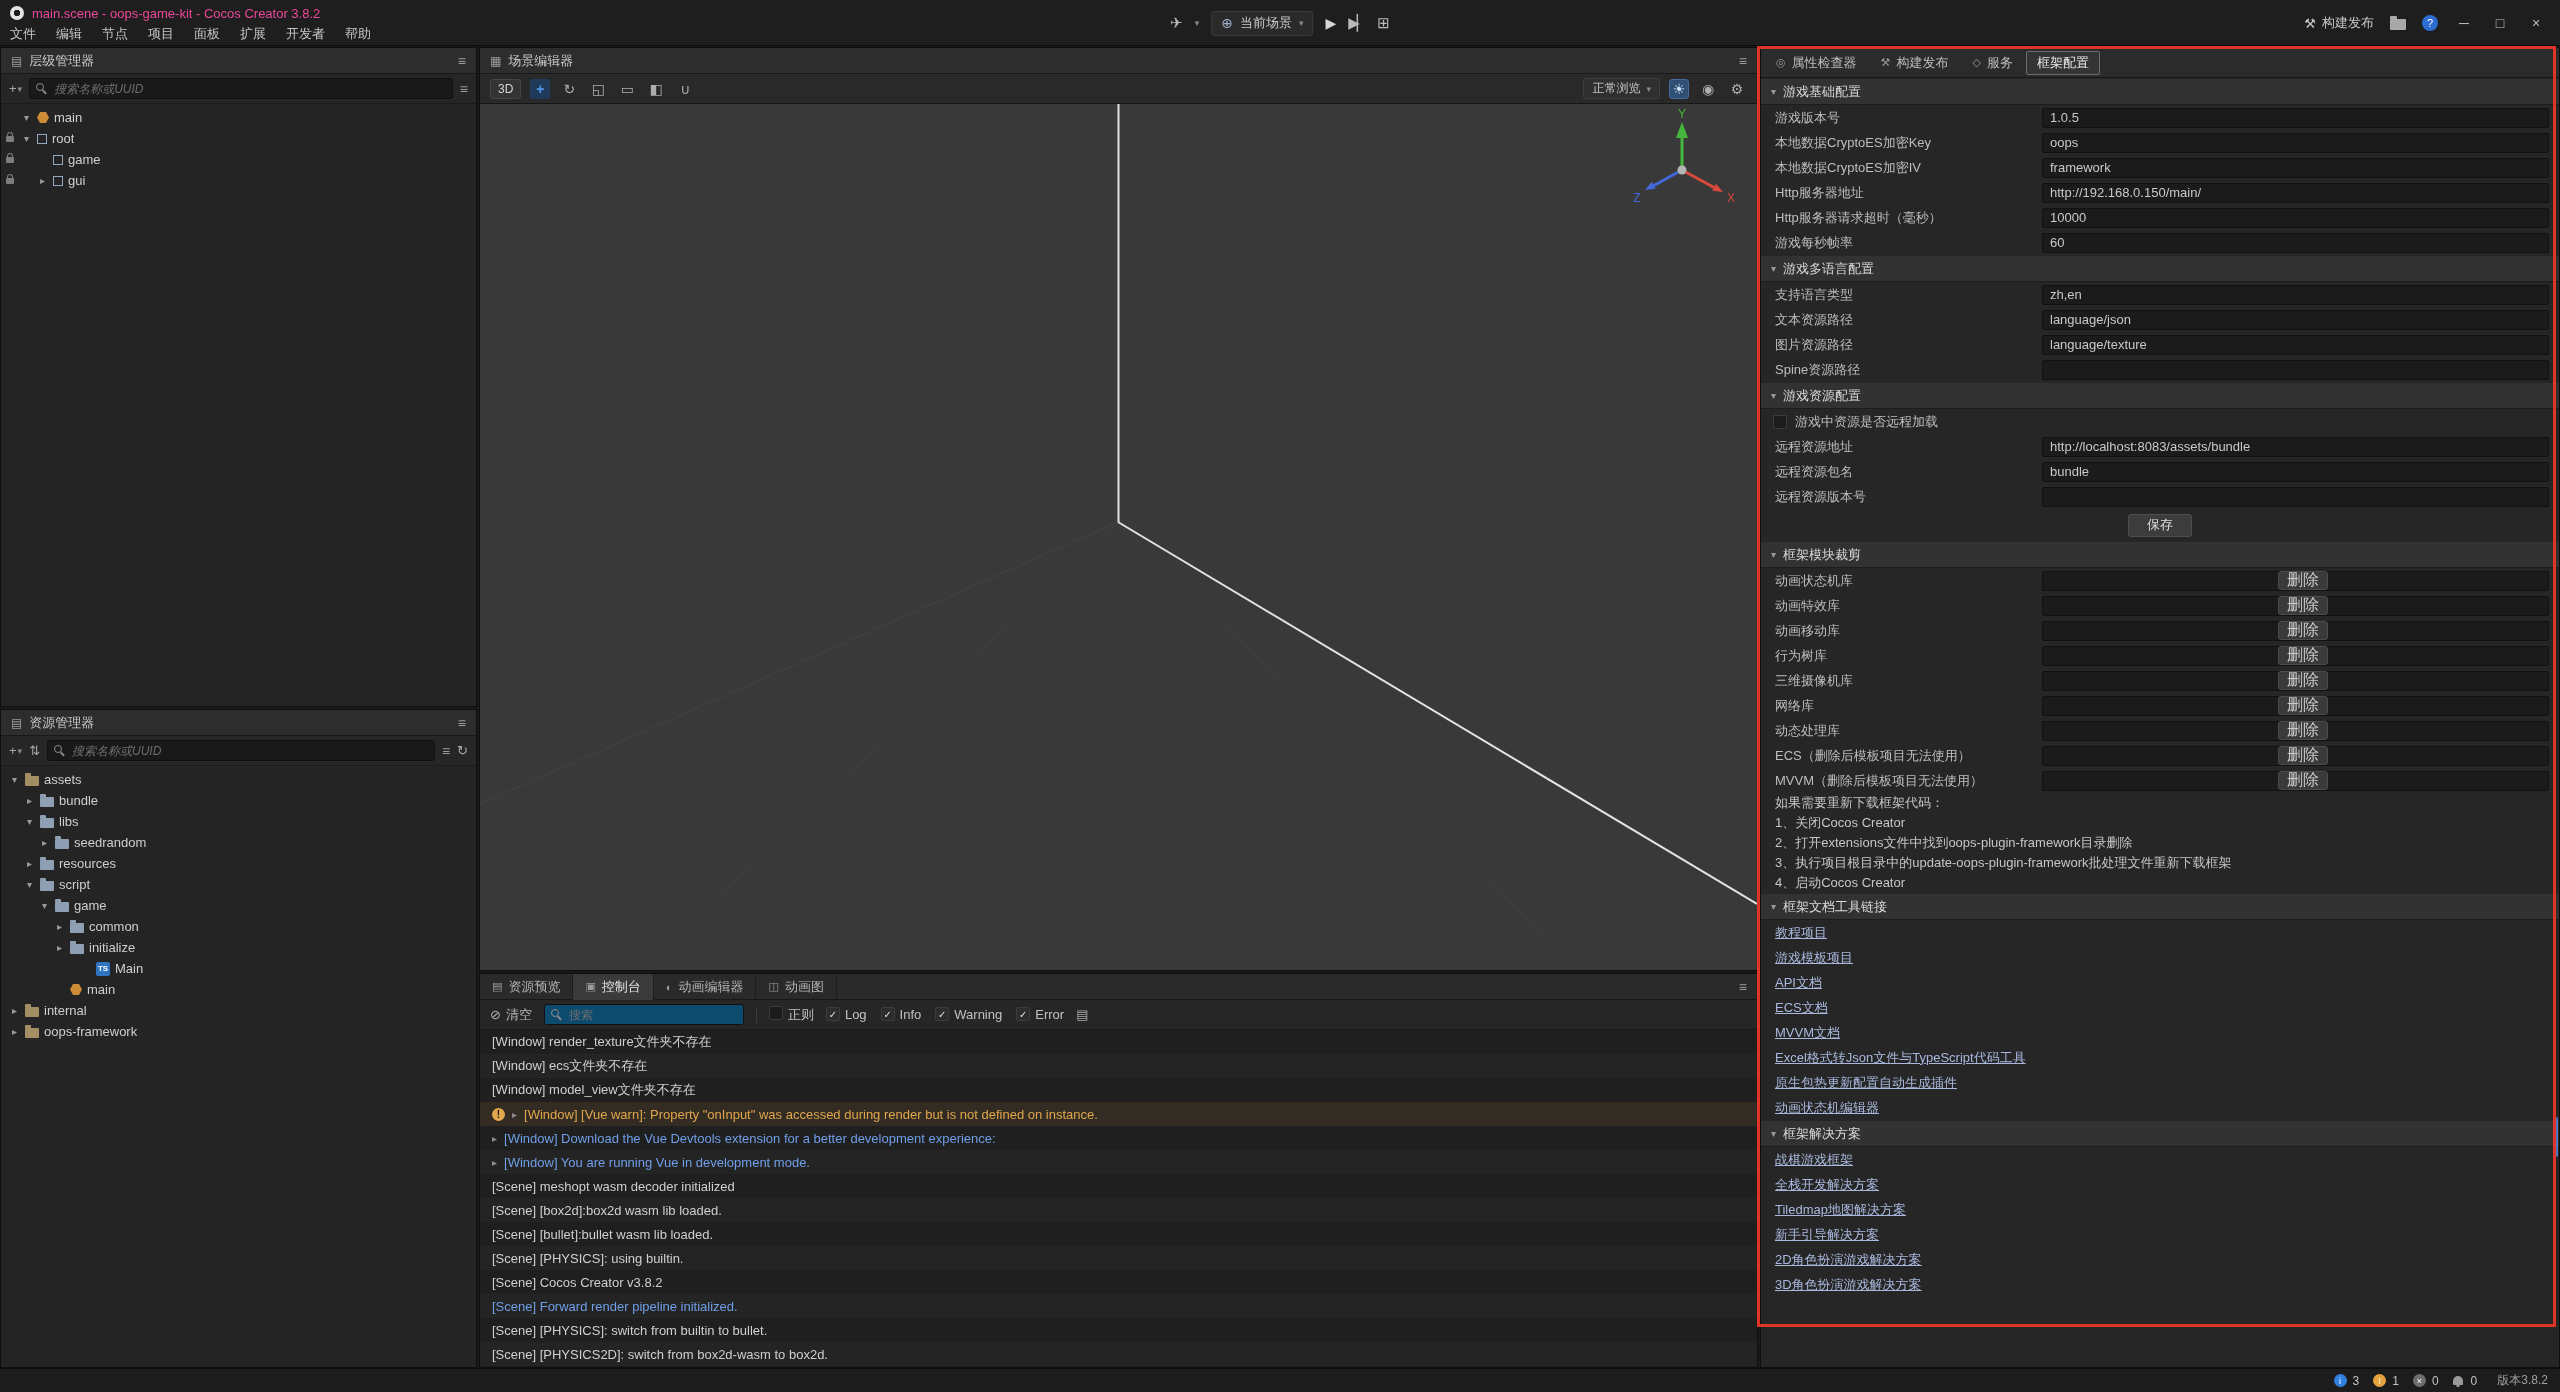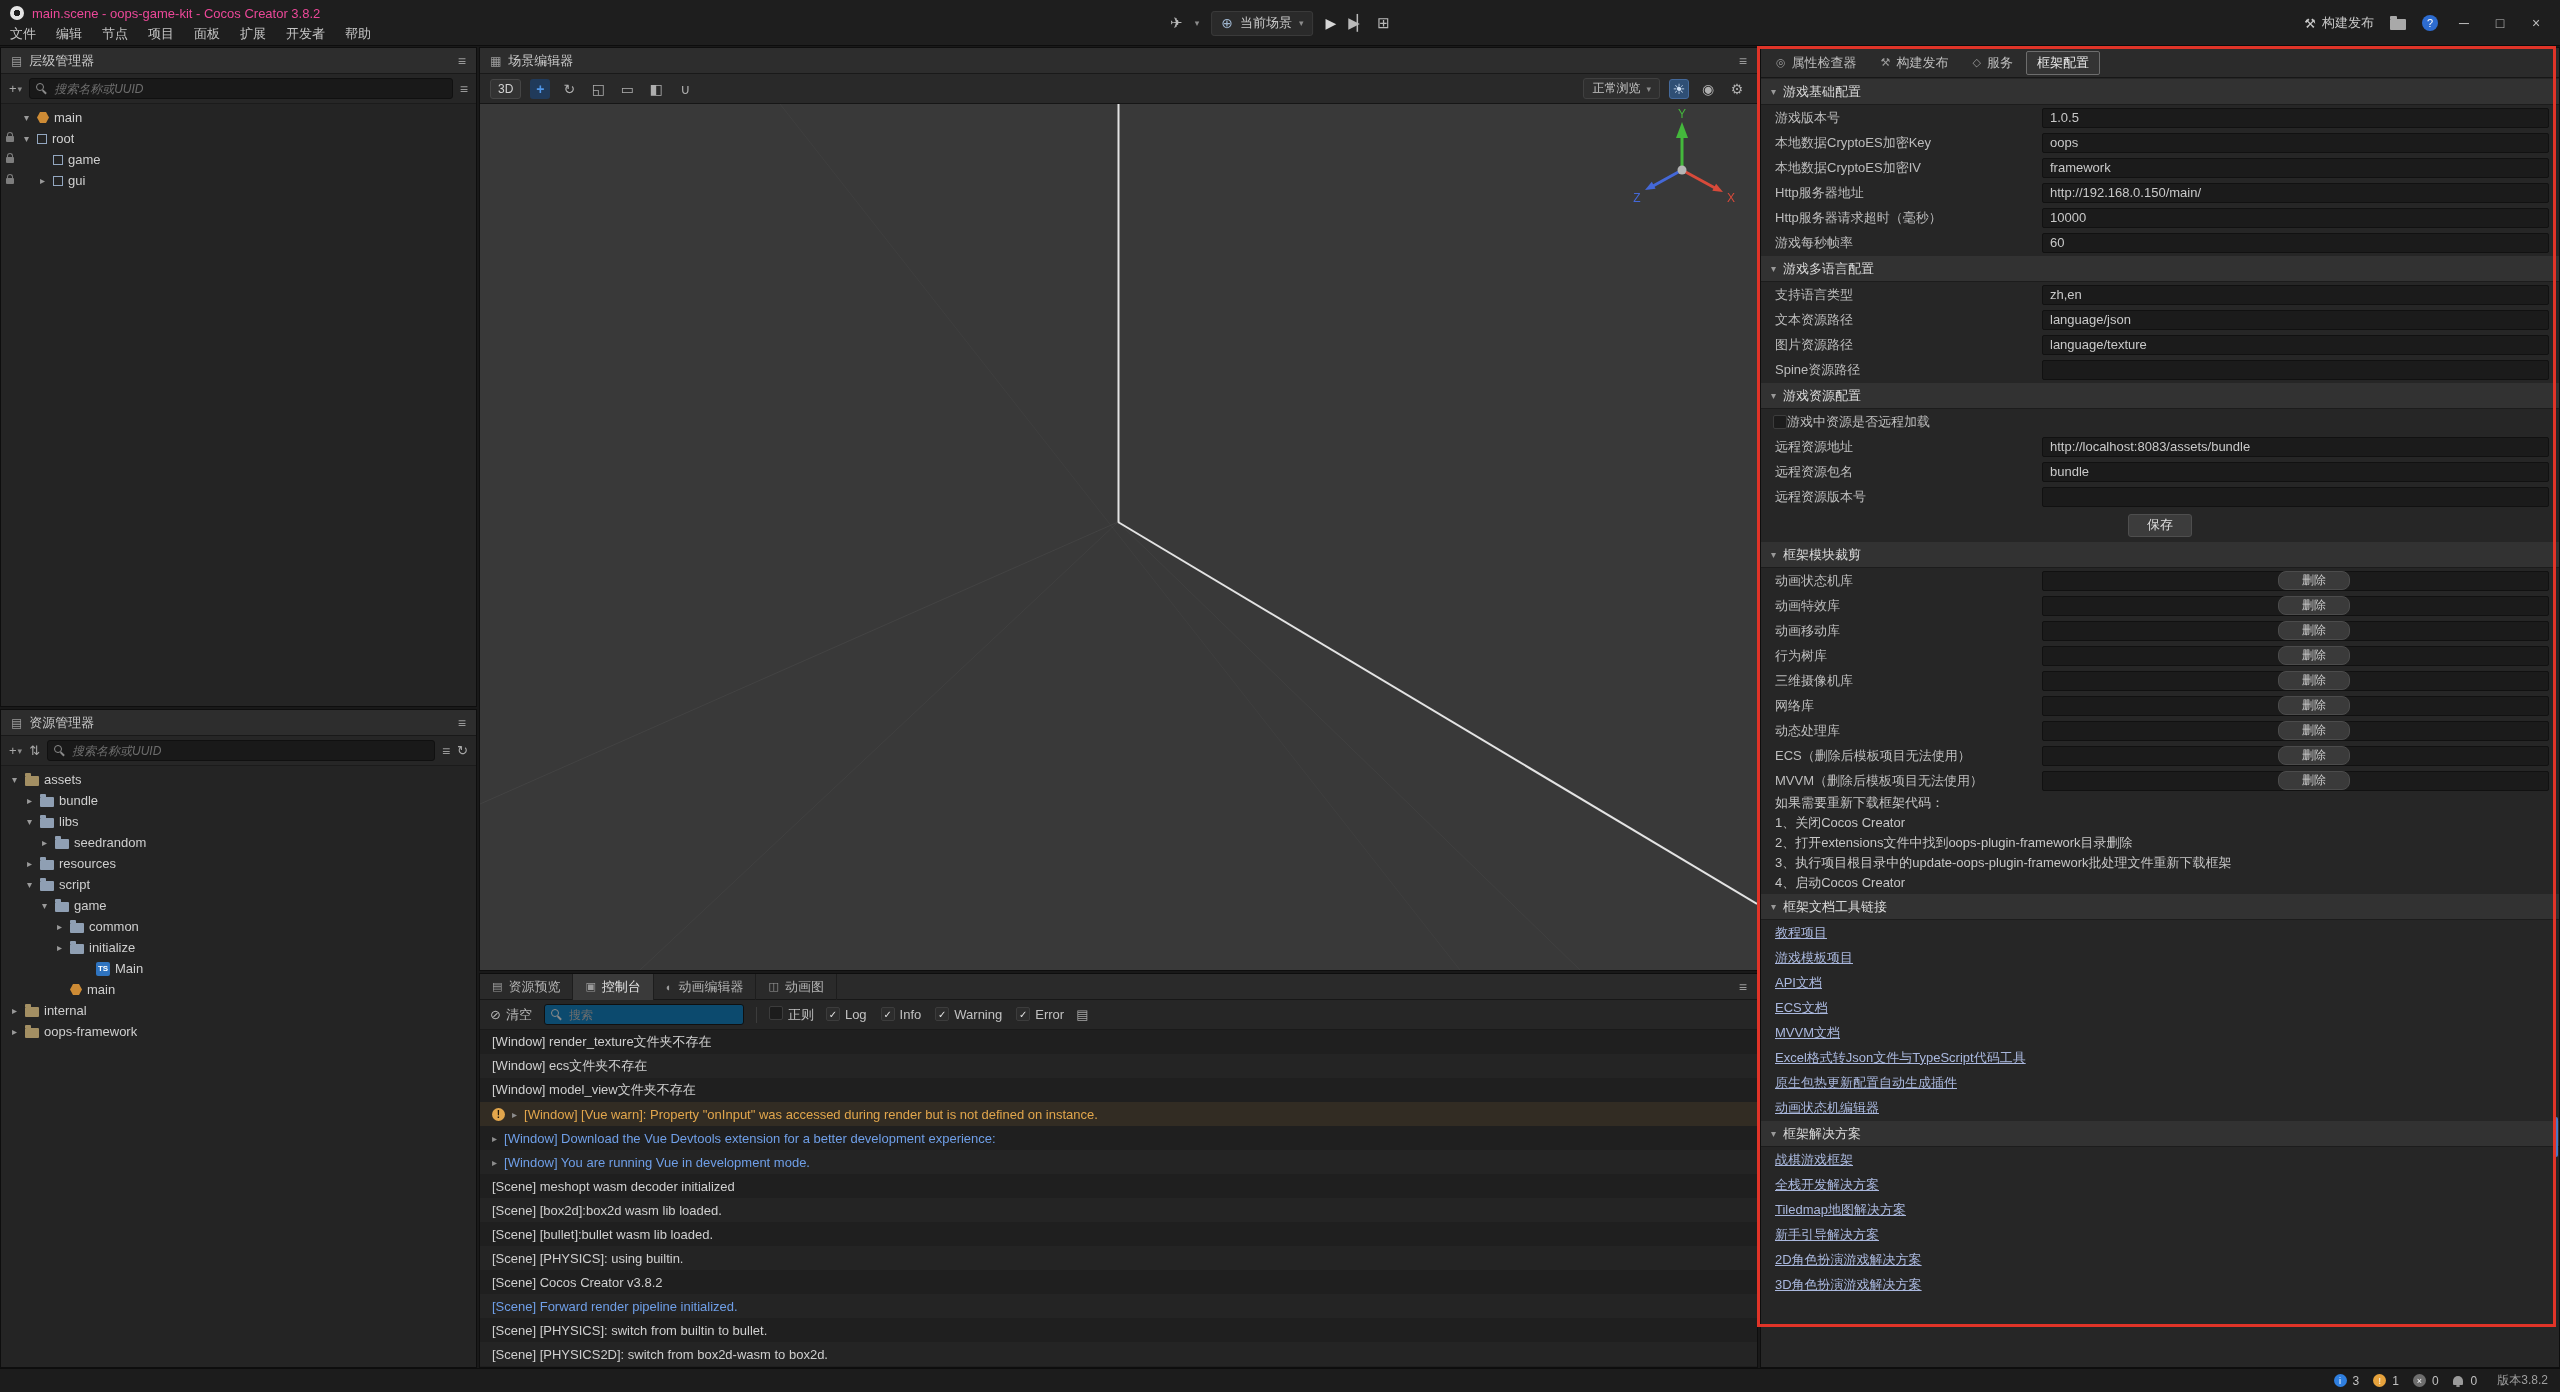--- a/index.html
+++ b/index.html
@@ -94,22 +94,22 @@
 #inspector-tabs{display:flex;align-items:center;height:30px;background:#2b2b2b;border-bottom:1px solid #171717;padding:0 4px;gap:2px}
 .insp-tab{display:flex;align-items:center;gap:6px;height:24px;padding:0 10px;font-size:13px;color:#bdbdbd;border:1px solid transparent}
 .insp-tab.active{border:1px solid #6d6d6d;background:#343434;border-radius:2px;color:#e9e9e9}
 #inspector-content{position:absolute;top:30px;left:0;width:798px;bottom:0;overflow:hidden;background:#262626}
 .section-header{display:flex;align-items:center;gap:7px;height:26px;background:#323232;border-bottom:1px solid #1c1c1c;margin-top:1px;padding:0 10px;font-size:13px;color:#dadada}
 .sec-arrow{color:#9a9a9a;font-size:10px}
 .prop-row,.trim-row{position:relative;height:25px;display:flex;align-items:center;padding-left:14px}
 .prop-label{width:262px;font-size:13px;color:#bdbdbd;white-space:nowrap;overflow:hidden}
 .prop-input{position:absolute;left:281px;right:10px;height:20px;background:#1b1b1b;border:1px solid #111;border-radius:2px;color:#c9c9c9;font-size:13px;line-height:18px;padding:0 7px;white-space:nowrap;overflow:hidden}
 .trim-field{position:absolute;left:281px;right:10px;height:20px;background:#1b1b1b;border:1px solid #111;border-radius:2px}
-.delete-btn{position:absolute;left:517px;top:3px;width:72px;height:19px;background:#3a3a3a;border:1px solid #4c4c4c;border-radius:8px;color:#cbcbcb;font-size:12px;display:flex;align-items:center;justify-content:center}
-.check-row{display:flex;align-items:center;height:25px;padding-left:12px}
+.delete-btn{position:absolute;left:517px;top:3px;width:50px;height:19px;background:#3a3a3a;border:1px solid #4c4c4c;border-radius:3px;color:#cbcbcb;font-size:16px;display:flex;align-items:center;justify-content:center}
+.check-row{display:flex;align-items:center;gap:8px;height:25px;padding-left:12px}
 .check-label{font-size:13px;color:#bdbdbd}
 .btn-row{height:32px;display:flex;align-items:center;justify-content:center}
 .save-btn{min-width:64px;height:23px;padding:0 10px;background:#3c3c3c;border:1px solid #4e4e4e;border-radius:3px;color:#dedede;font-size:13px;display:flex;align-items:center;justify-content:center}
 .note-line{padding-left:14px;line-height:20px;font-size:13px;color:#c6c6c6;white-space:nowrap;overflow:hidden}
 .link-row{height:25px;display:flex;align-items:center;padding-left:14px}
 .doc-link{font-size:13px;color:#aab8de;text-decoration:underline;white-space:nowrap}
 .insp-scroll{position:absolute;right:1px;top:1069px;width:5px;height:40px;background:#4a79c4;border-radius:2px;z-index:5}
 
 
 #statusbar{position:absolute;left:0;top:1368px;width:2560px;height:24px;background:#1c1c1c;border-top:1px solid #0d0d0d;display:flex;align-items:center;justify-content:flex-end;gap:6px;padding-right:12px;font-size:12px;color:#c0c0c0}

